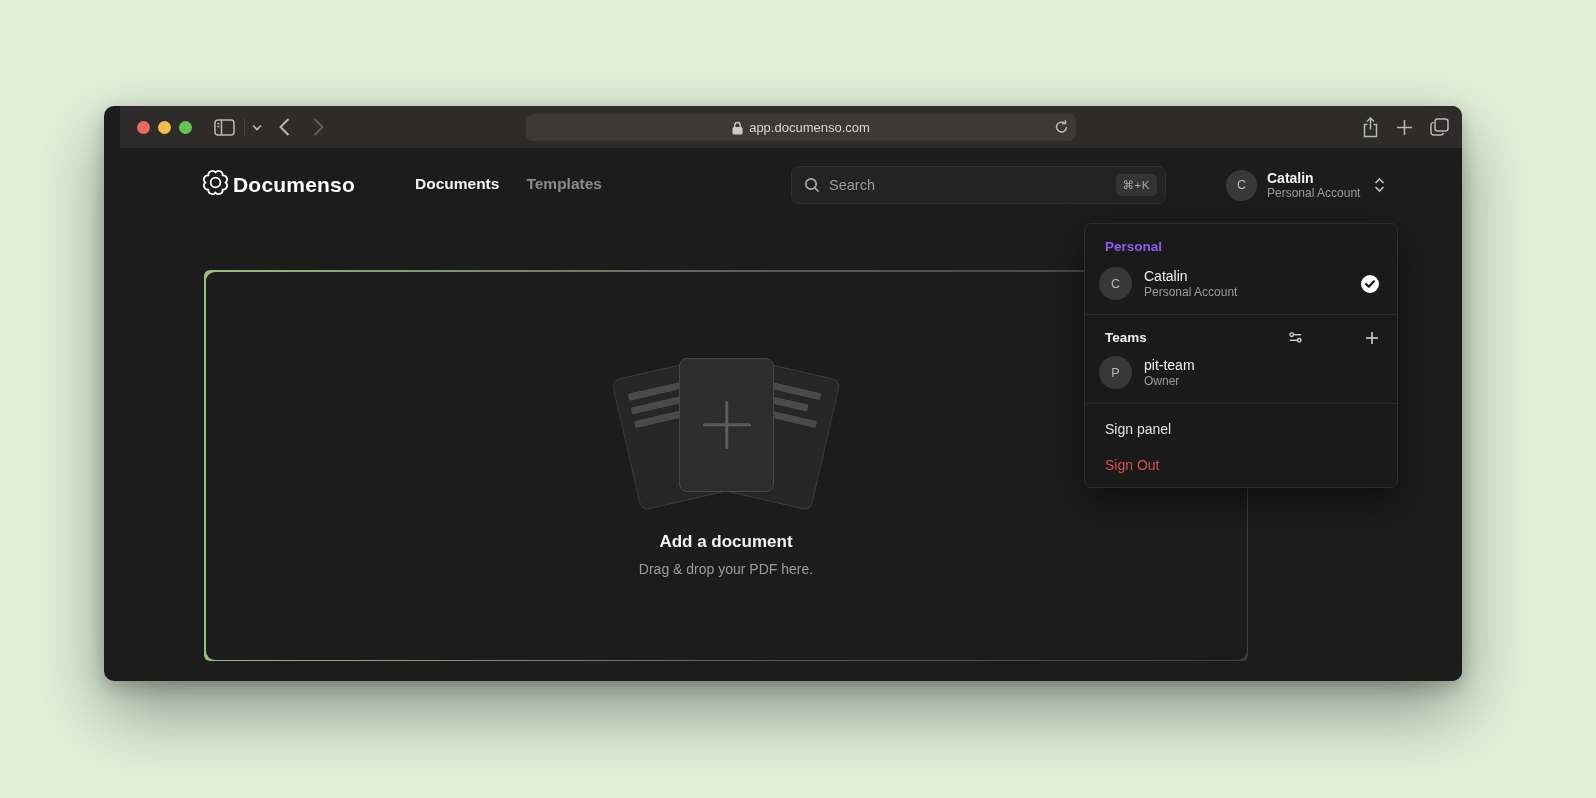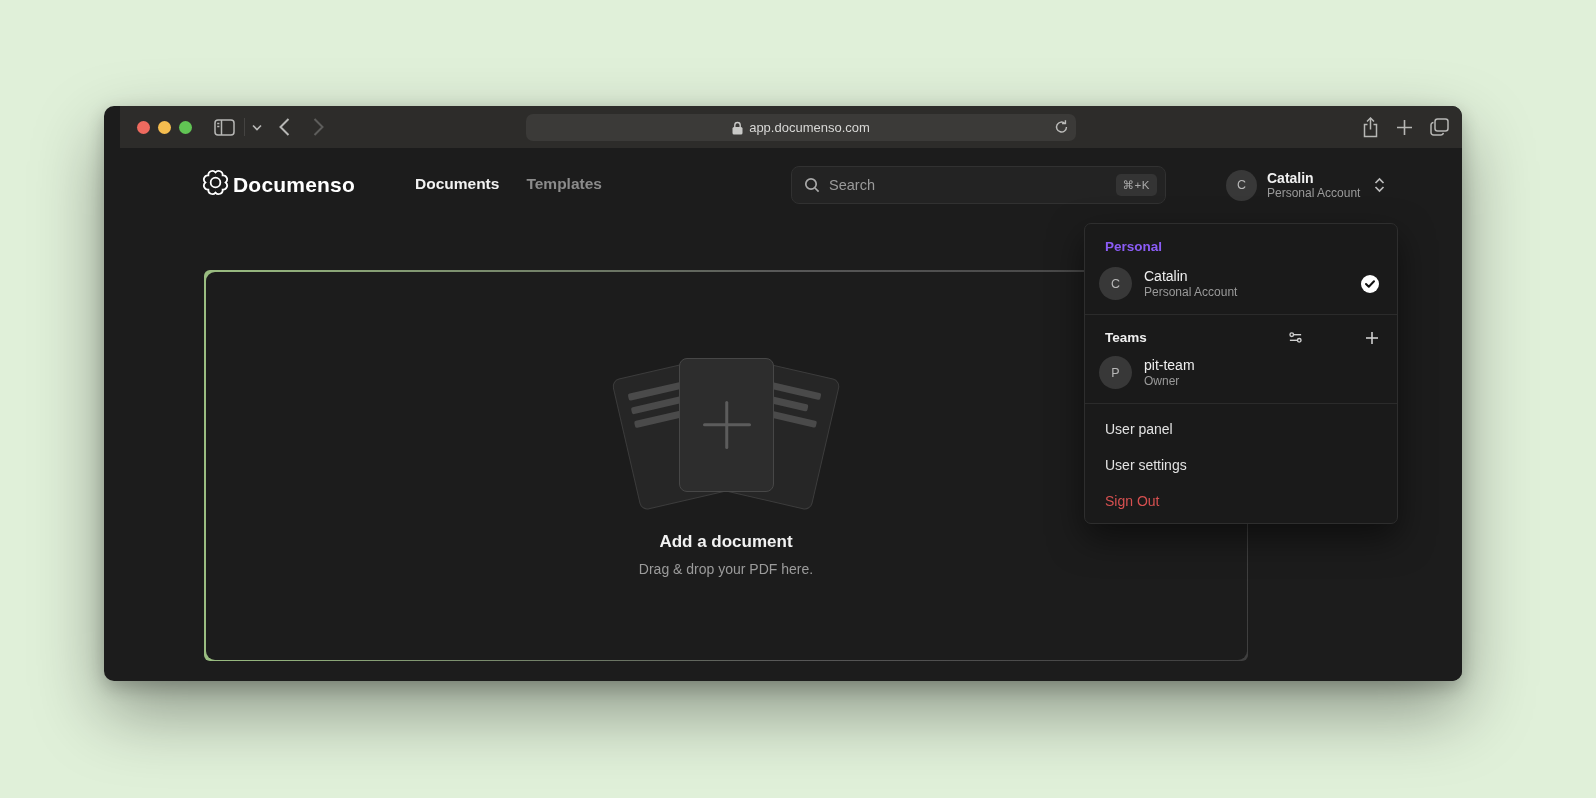--- a/index.html
+++ b/index.html
@@ -319,19 +319,18 @@
       <div class="row">
         <span class="avatar">P</span>
         <span>
           <div class="name">pit-team</div>
           <div class="sub">Owner</div>
         </span>
       </div>
 
       <div class="divider"></div>
 
-      <div class="mi">User panel</div>
-      <div class="mi">User settings</div>
+      <div class="mi">Sign panel</div>
       <div class="mi danger">Sign Out</div>
     </div>
 
   </div>
 </div>
 
 </body></html>

